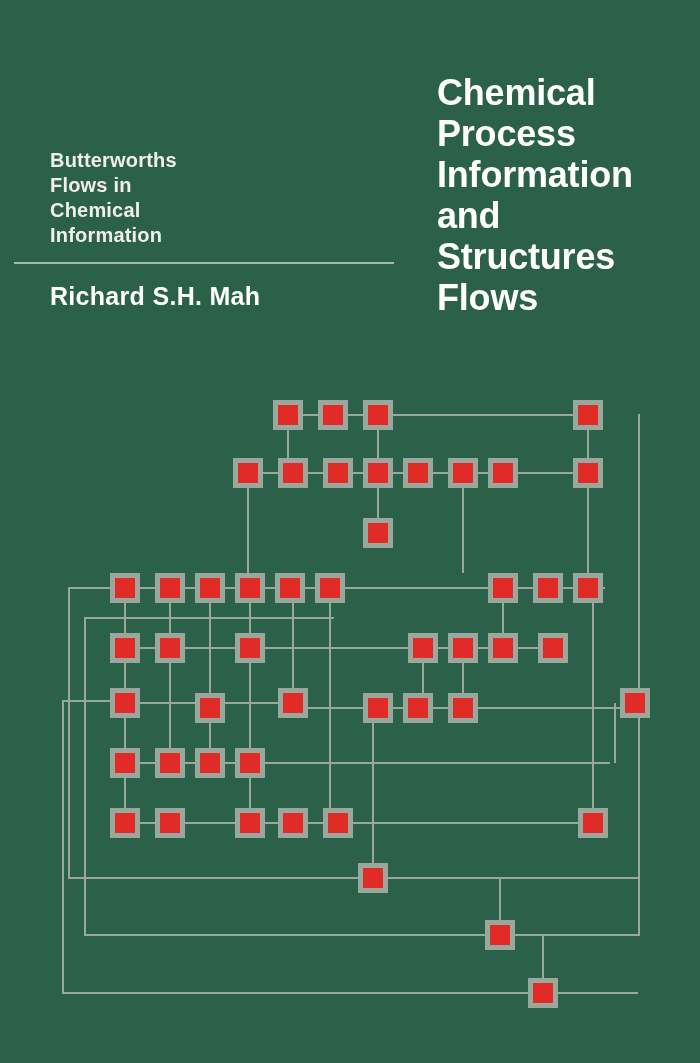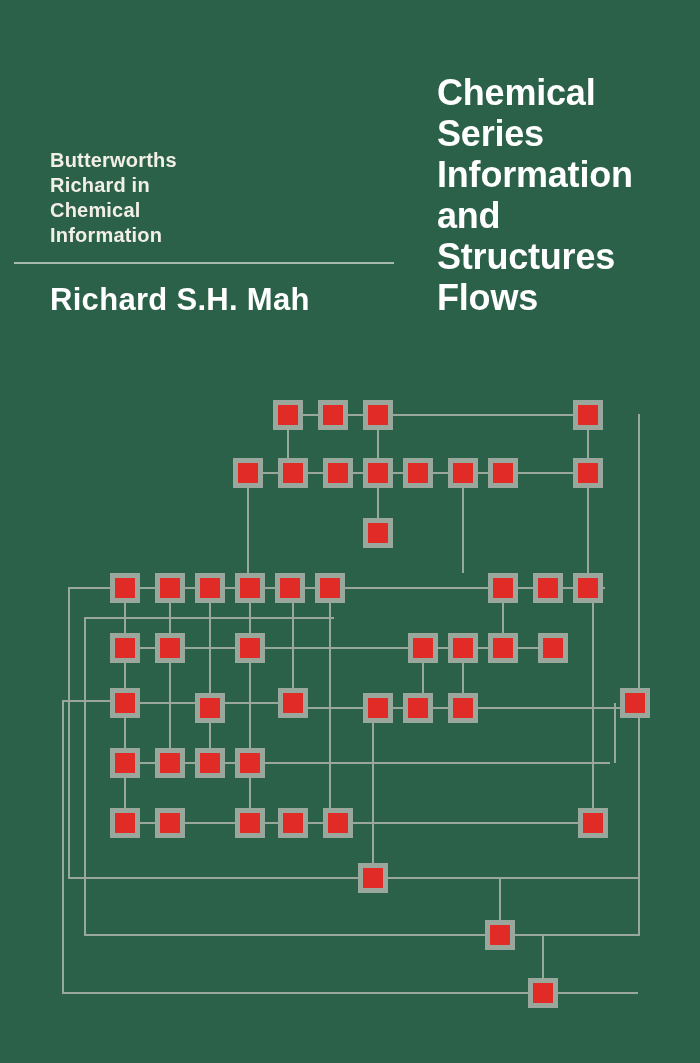--- a/index.html
+++ b/index.html
@@ -41,21 +41,21 @@
     height: 2px;
     background: #cfd8cf;
     opacity: 0.75;
   }
   .author {
     position: absolute;
     left: 50px;
     top: 282px;
     width: 340px;
     color: #ffffff;
-    font-size: 31px;
+    font-size: 25px;
     font-weight: bold;
     letter-spacing: 0.3px;
     white-space: nowrap;
   }
   .title {
     position: absolute;
     left: 437px;
     top: 72px;
     width: 252px;
     color: #ffffff;
@@ -216,31 +216,31 @@
     <div class="node" style="left:323px; top:808px;"></div>
     <div class="node" style="left:578px; top:808px;"></div>
 
     <div class="node" style="left:358px; top:863px;"></div>
     <div class="node" style="left:485px; top:920px;"></div>
     <div class="node" style="left:528px; top:978px;"></div>
   </div>
 
   <div class="series">
     <div>Butterworths</div>
-    <div>Richard in</div>
+    <div>Flows in</div>
     <div>Chemical</div>
     <div>Information</div>
   </div>
 
   <div class="rule"></div>
 
   <div class="author">Richard S.H. Mah</div>
 
   <div class="title">
     <div>Chemical</div>
-    <div>Series</div>
+    <div>Process</div>
     <div>Information</div>
     <div>and</div>
     <div>Structures</div>
     <div>Flows</div>
   </div>
 
 </div>
 
 </body></html>

